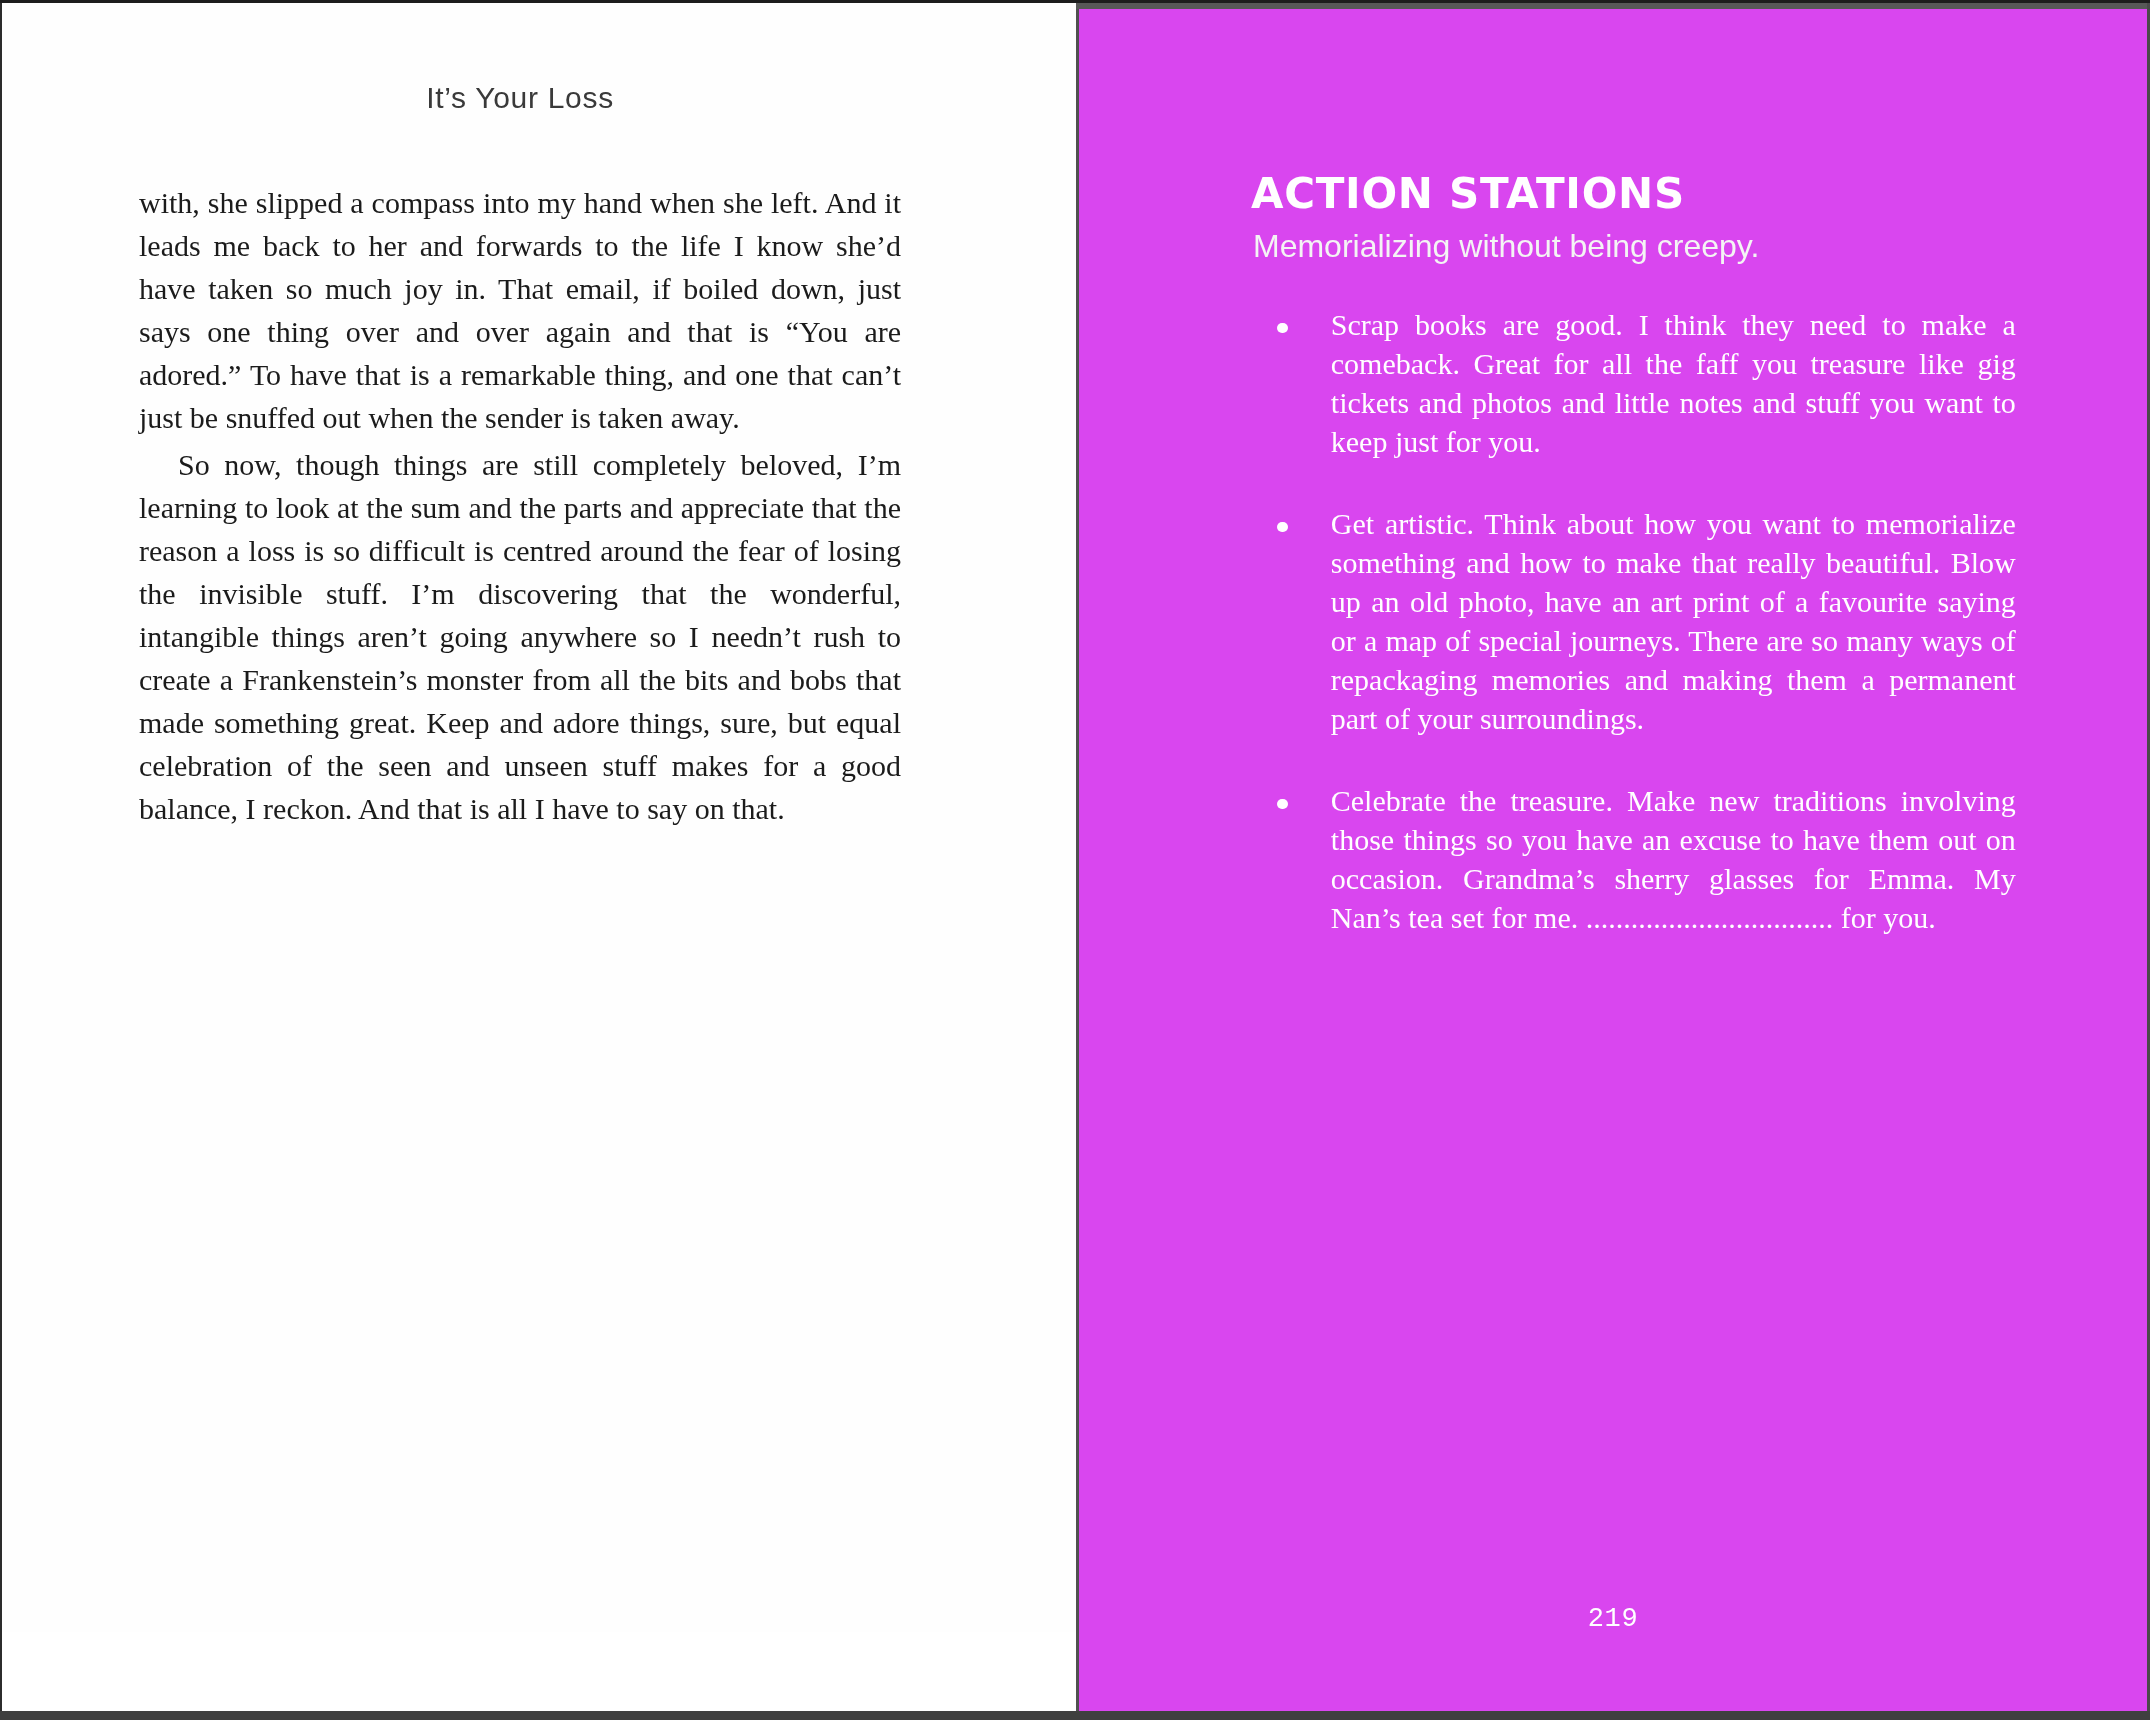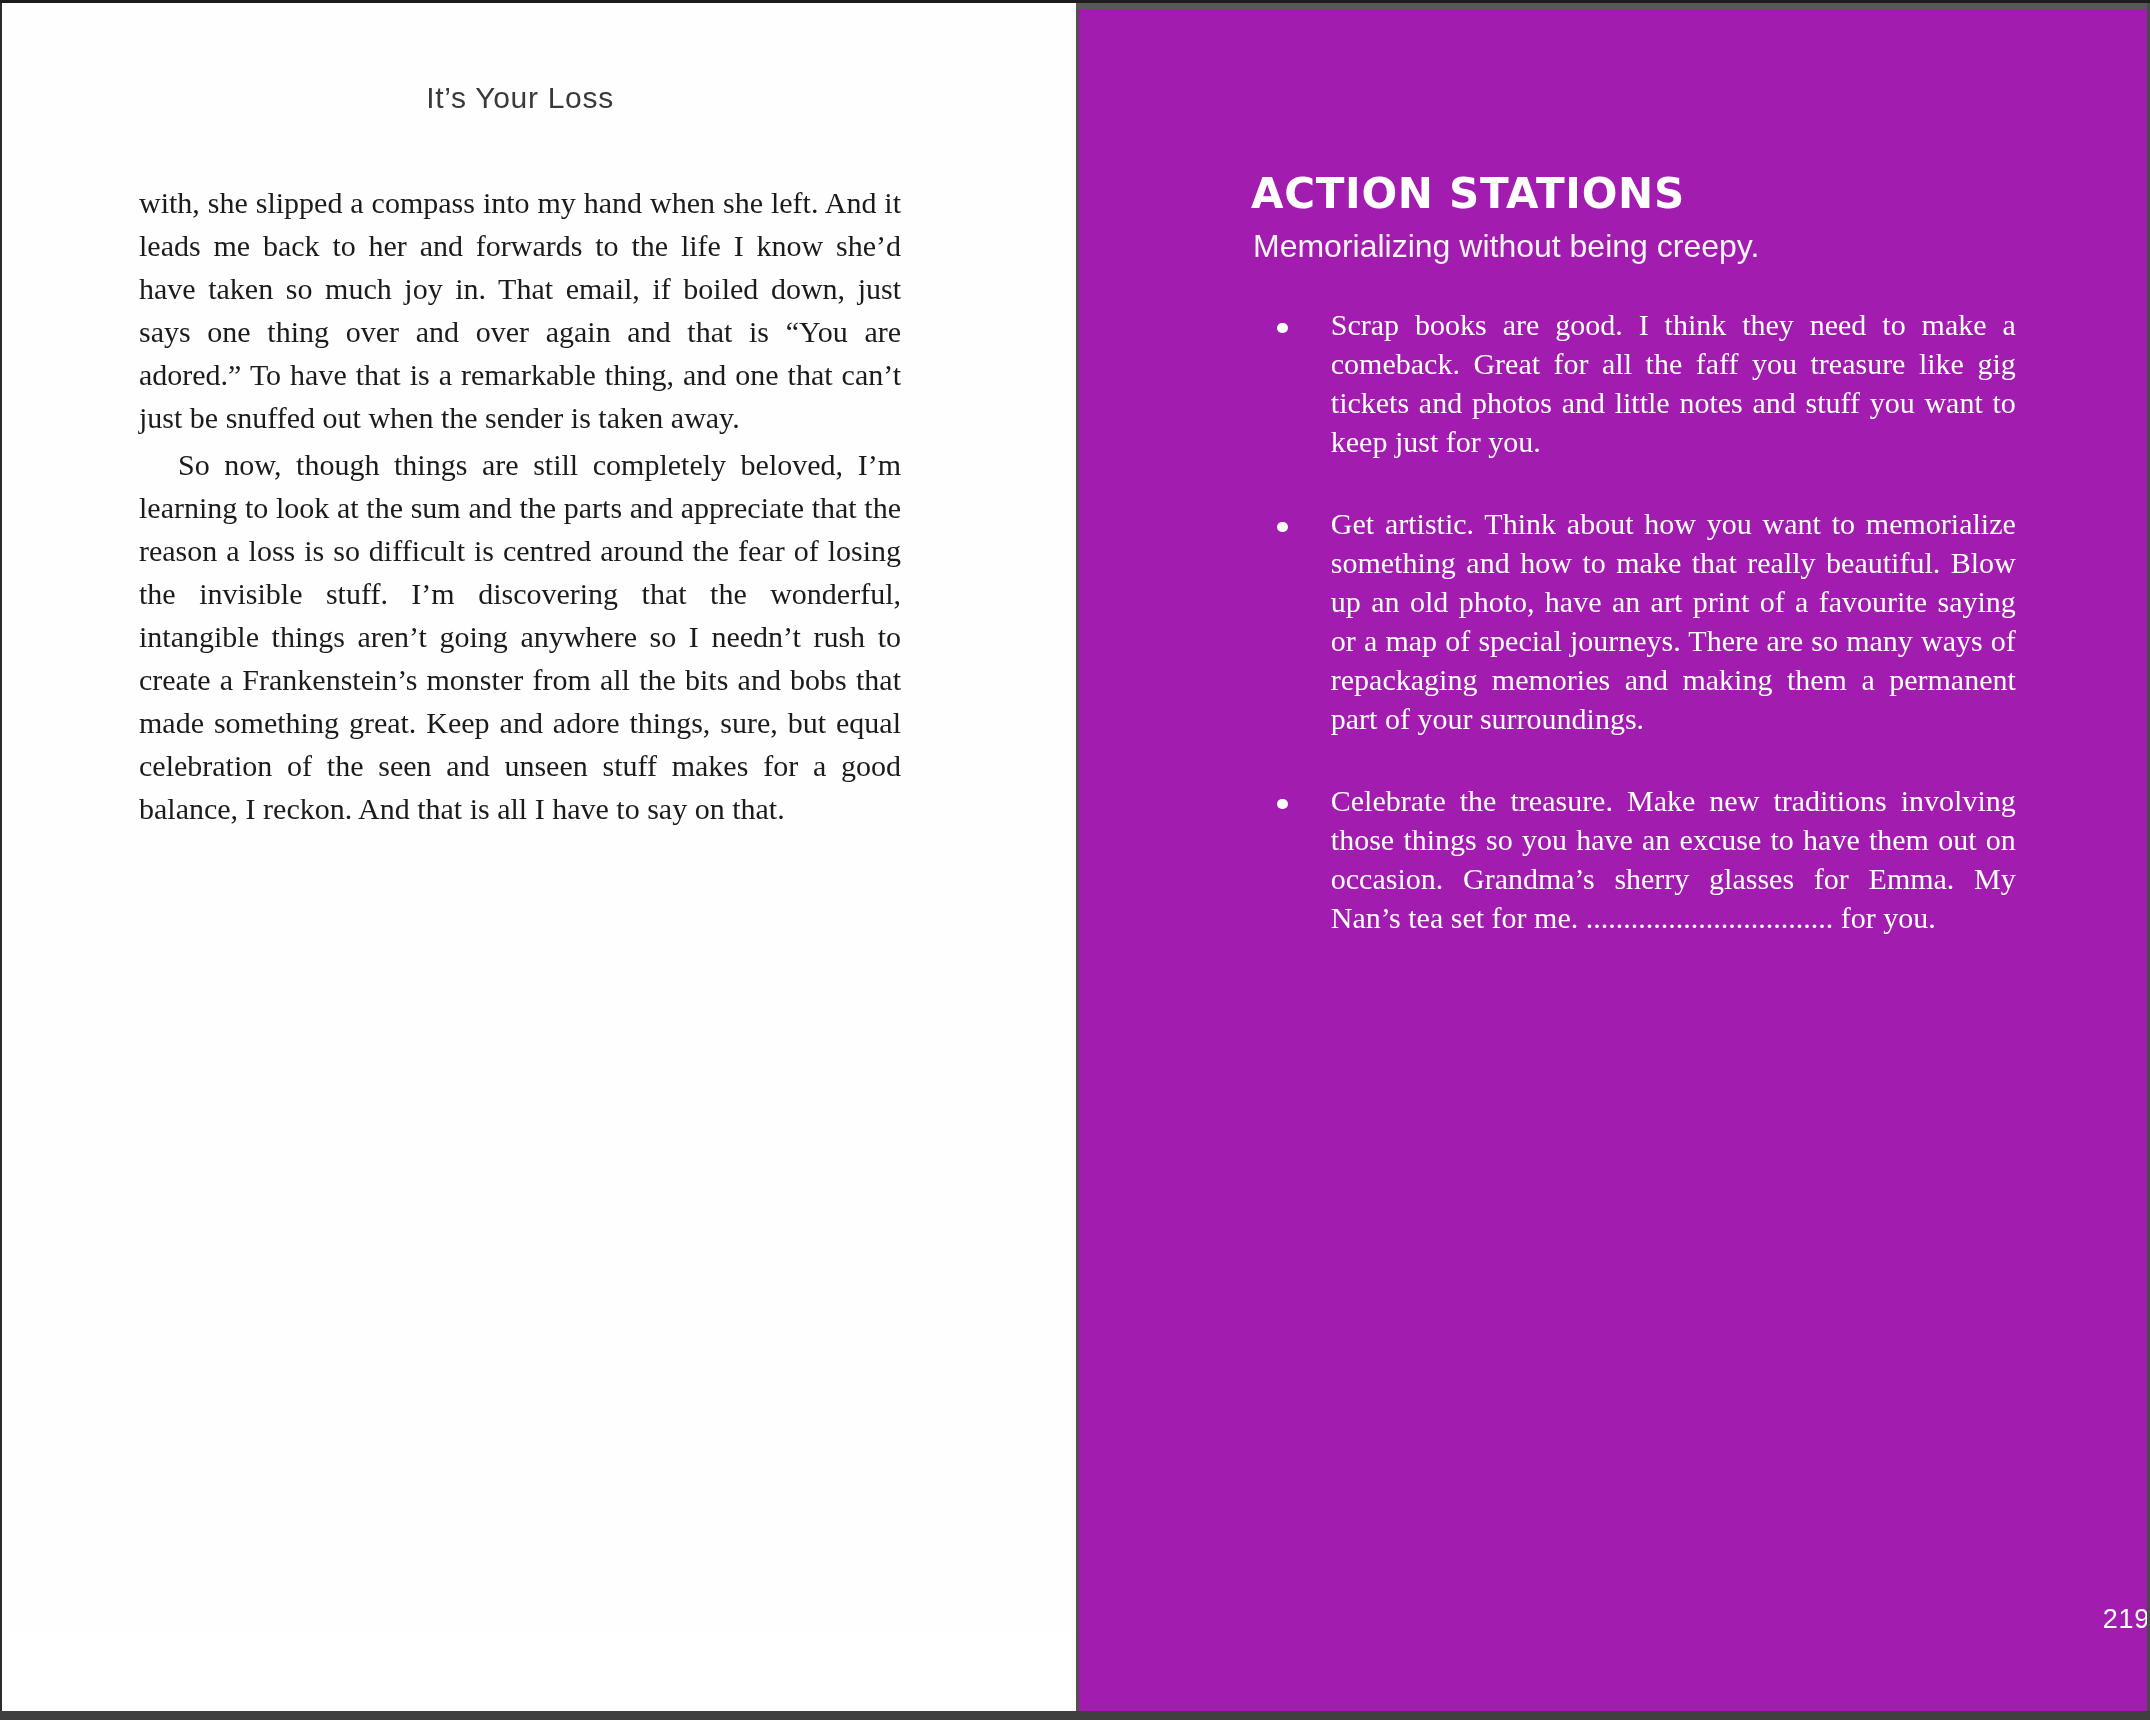--- a/index.html
+++ b/index.html
@@ -53,21 +53,21 @@
   .pg-num.left-num {
     left: 135px; width: 770px;
     text-align: center;
     color: #2e2e2e;
   }
   
   .page-right {
     position: absolute;
     left: 1076px; top: 0;
     width: 1074px; height: 1720px;
-    background: #a21caf;
+    background: #d946ef;
   }
   .gutter-line {
     position: absolute;
     left: 0; top: 0;
     width: 2.7px; height: 100%;
     background: #505050;
   }
   .rp-heading {
     position: absolute;
     left: 175px; top: 169px;
@@ -105,22 +105,23 @@
   .bullet-text {
     margin: 0;
     width: 685px;
     font-size: 30px;
     line-height: 39px;
     color: #ffffff;
     text-align: justify;
   }
   .pg-num.right-num {
     left: 0; width: 1074px;
-    text-align: right;
+    text-align: center;
     color: #ffffff;
+    font-family: Liberation Mono, monospace;
   }
   .right-top-band {
     position: absolute;
     left: 0; top: 3.4px;
     width: 100%; height: 6px;
     background: #585858;
   }
   
   .edge-top {
     position: absolute;

